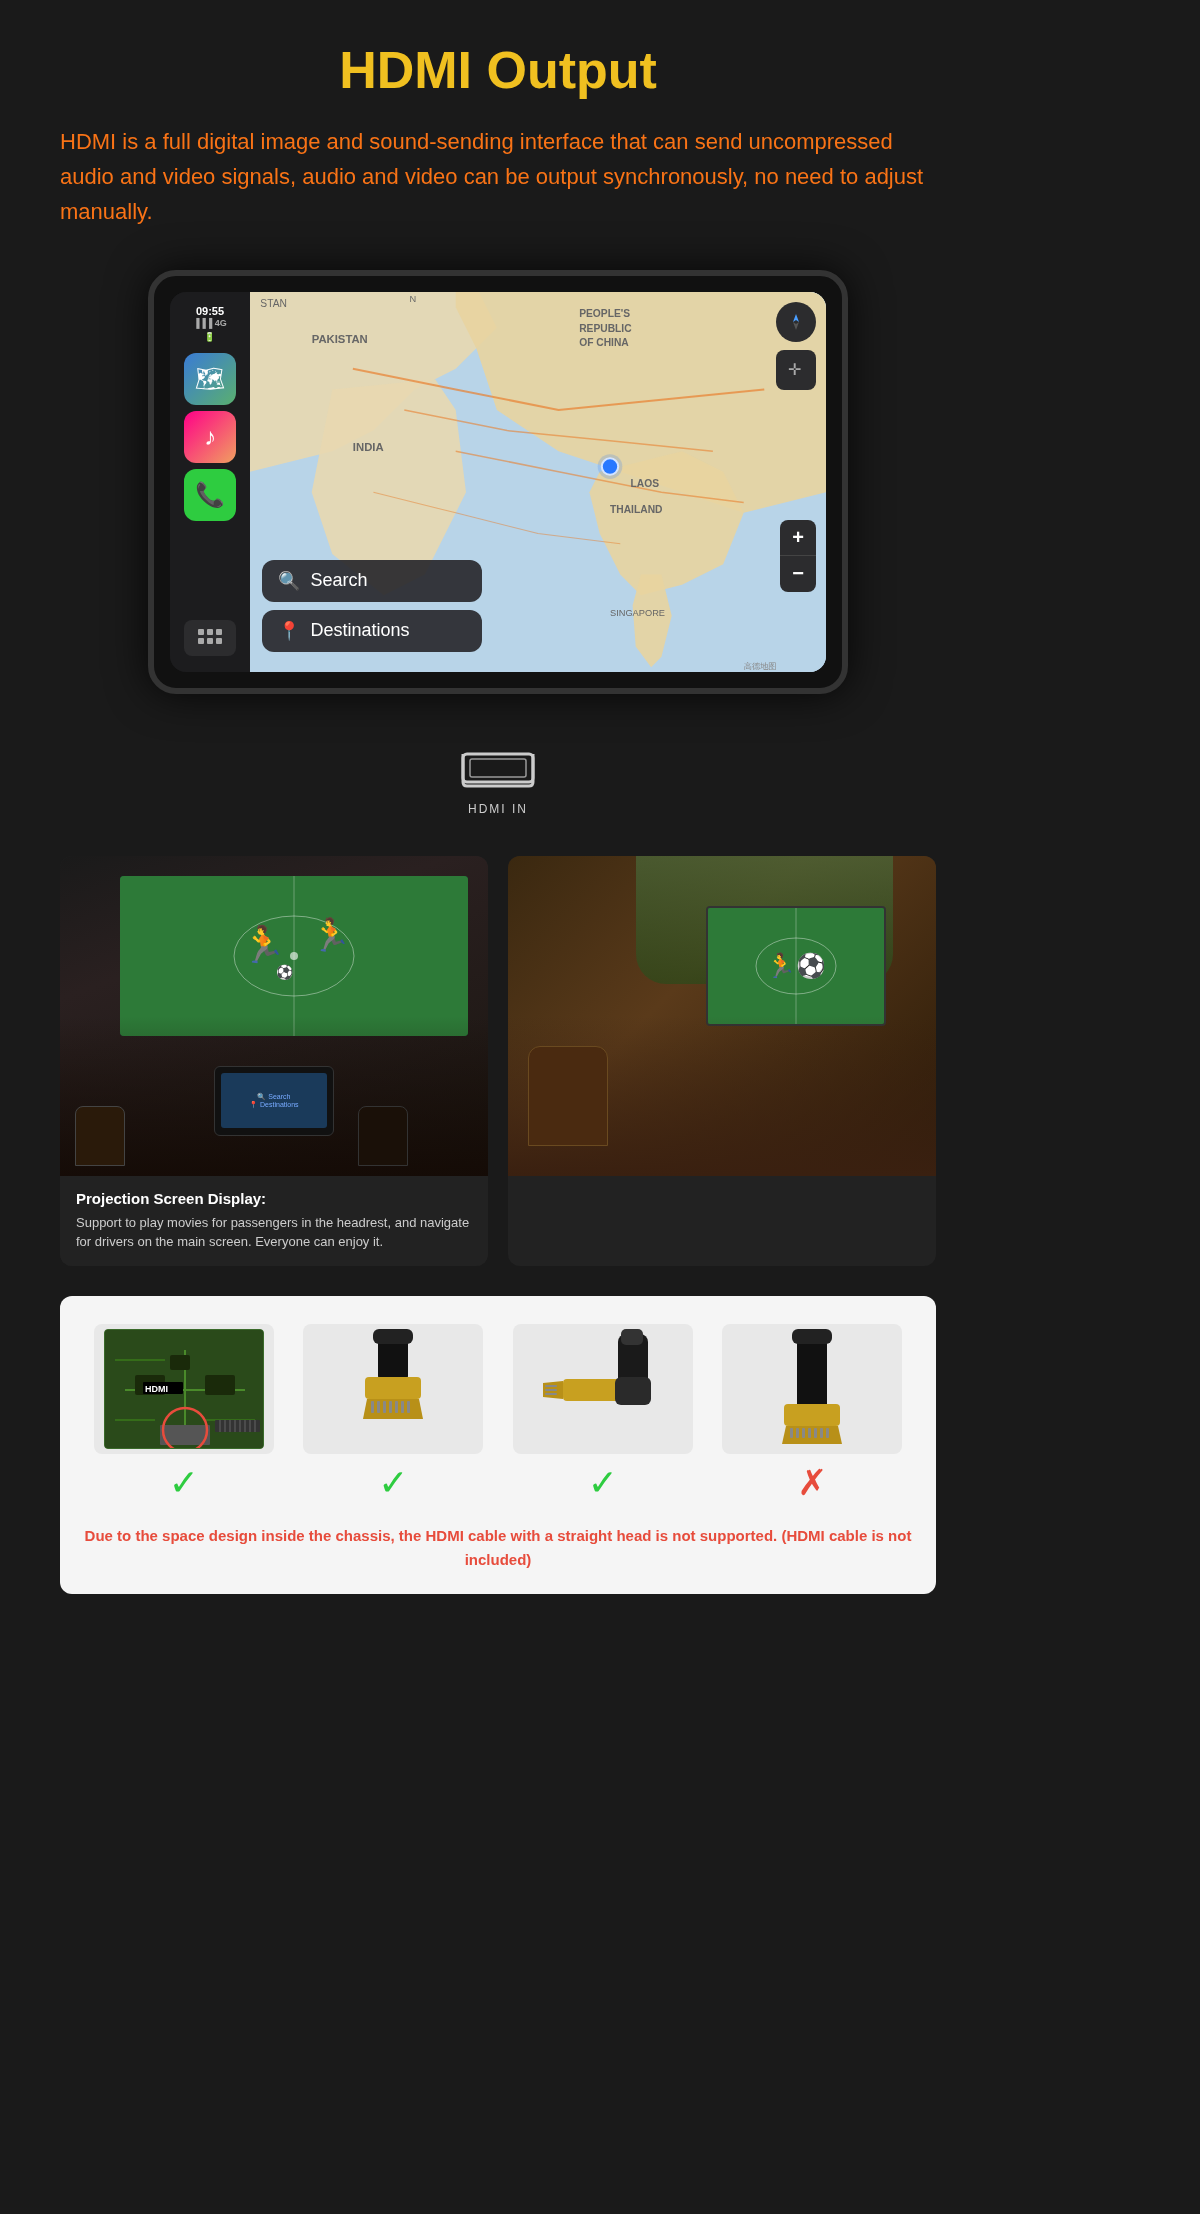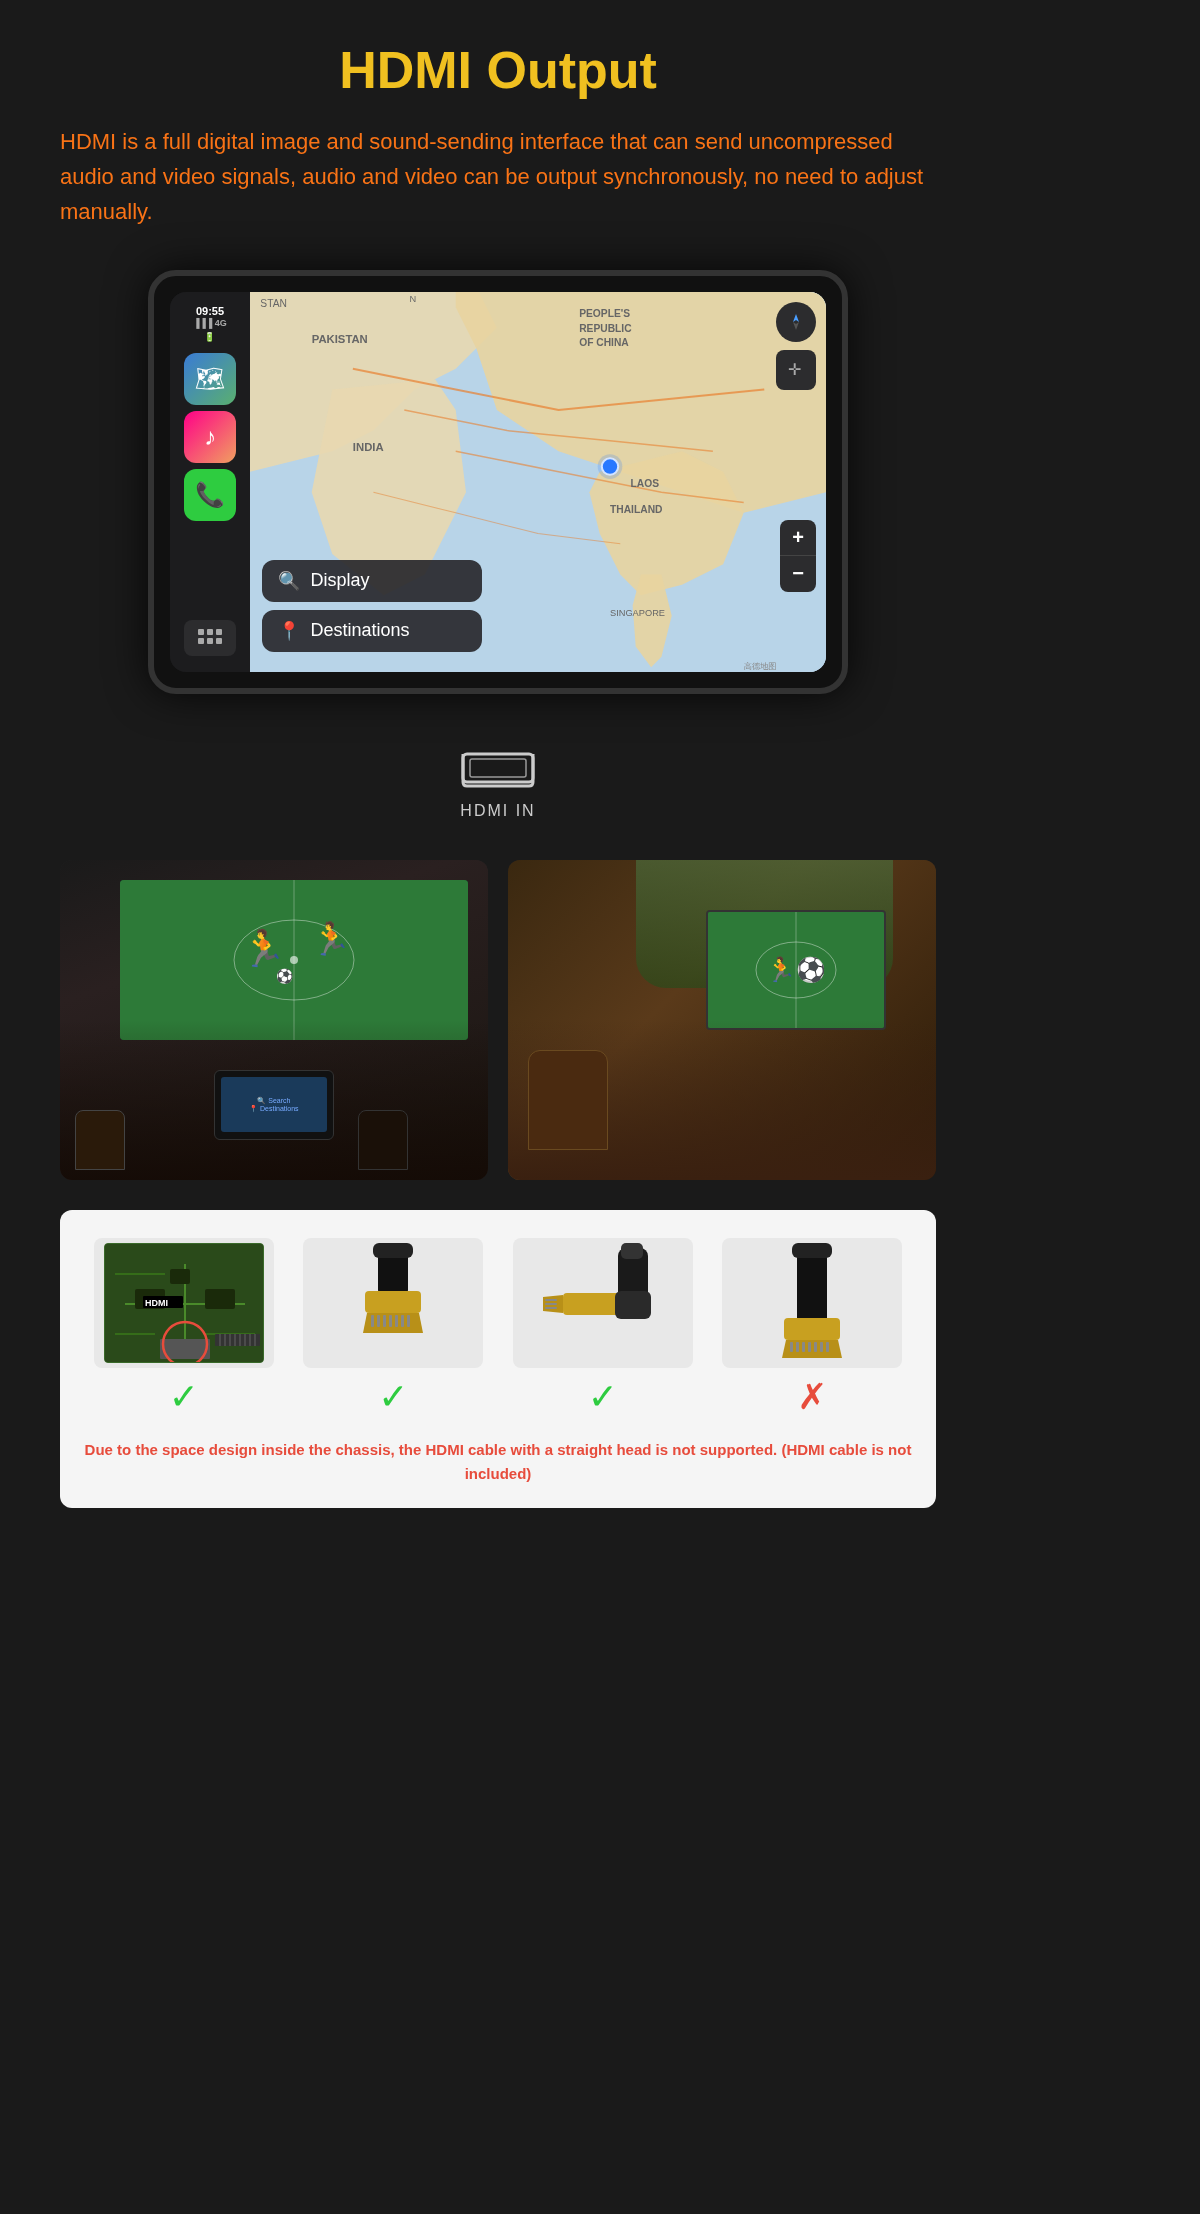--- a/index.html
+++ b/index.html
@@ -202,21 +202,21 @@
       align-items: center;
       margin-bottom: 40px;
     }
 
     .hdmi-icon-svg {
       margin-bottom: 8px;
     }
 
     .hdmi-in-label {
       color: #ccc;
-      font-size: 16px;
+      font-size: 12px;
       letter-spacing: 2px;
     }
 
     
     .photos-row {
       display: flex;
       gap: 20px;
       margin-bottom: 30px;
     }
 
@@ -493,21 +493,21 @@
           </div>
 
           <div class="map-zoom-ctrl">
             <div class="zoom-btn">+</div>
             <div class="zoom-btn">−</div>
           </div>
 
           <div class="map-search-overlay">
             <div class="map-search-btn">
               <span class="search-icon-circle">🔍</span>
-              <span>Display</span>
+              <span>Search</span>
             </div>
             <div class="map-search-btn">
               <span class="dest-icon">📍</span>
               <span>Destinations</span>
             </div>
           </div>
         </div>
 
       </div>
     </div>
@@ -550,20 +550,24 @@
           <div class="mini-screen">
             <div style="text-align:center;font-size:7px;color:#7af;">
               <div>🔍 Search</div>
               <div>📍 Destinations</div>
             </div>
           </div>
         </div>
 
         <div style="position:absolute;bottom:10px;left:15px;width:50px;height:60px;background:#2a1a0a;border-radius:8px 8px 0 0;border:1px solid #444;"></div>
         <div style="position:absolute;bottom:10px;right:80px;width:50px;height:60px;background:#1a1008;border-radius:8px 8px 0 0;border:1px solid #333;"></div>
+      </div>
+      <div class="photo-caption">
+        <div class="caption-title">Projection Screen Display:</div>
+        <div class="caption-body">Support to play movies for passengers in the headrest, and navigate for drivers on the main screen. Everyone can enjoy it.</div>
       </div>
     </div>
 
     <div class="photo-card">
       <div class="photo-placeholder car-interior-right">
 
         <div style="position:absolute;top:0;left:0;right:0;bottom:0;background:linear-gradient(135deg,#3a2810 0%,#5a3a1a 40%,#2a1a08 100%);"></div>
 
         <div style="position:absolute;top:0;left:30%;right:10%;height:40%;background:linear-gradient(180deg,#4a6a3a 0%,#2a4a1a 100%);border-radius:0 0 30px 30px;opacity:0.7;"></div>
 

